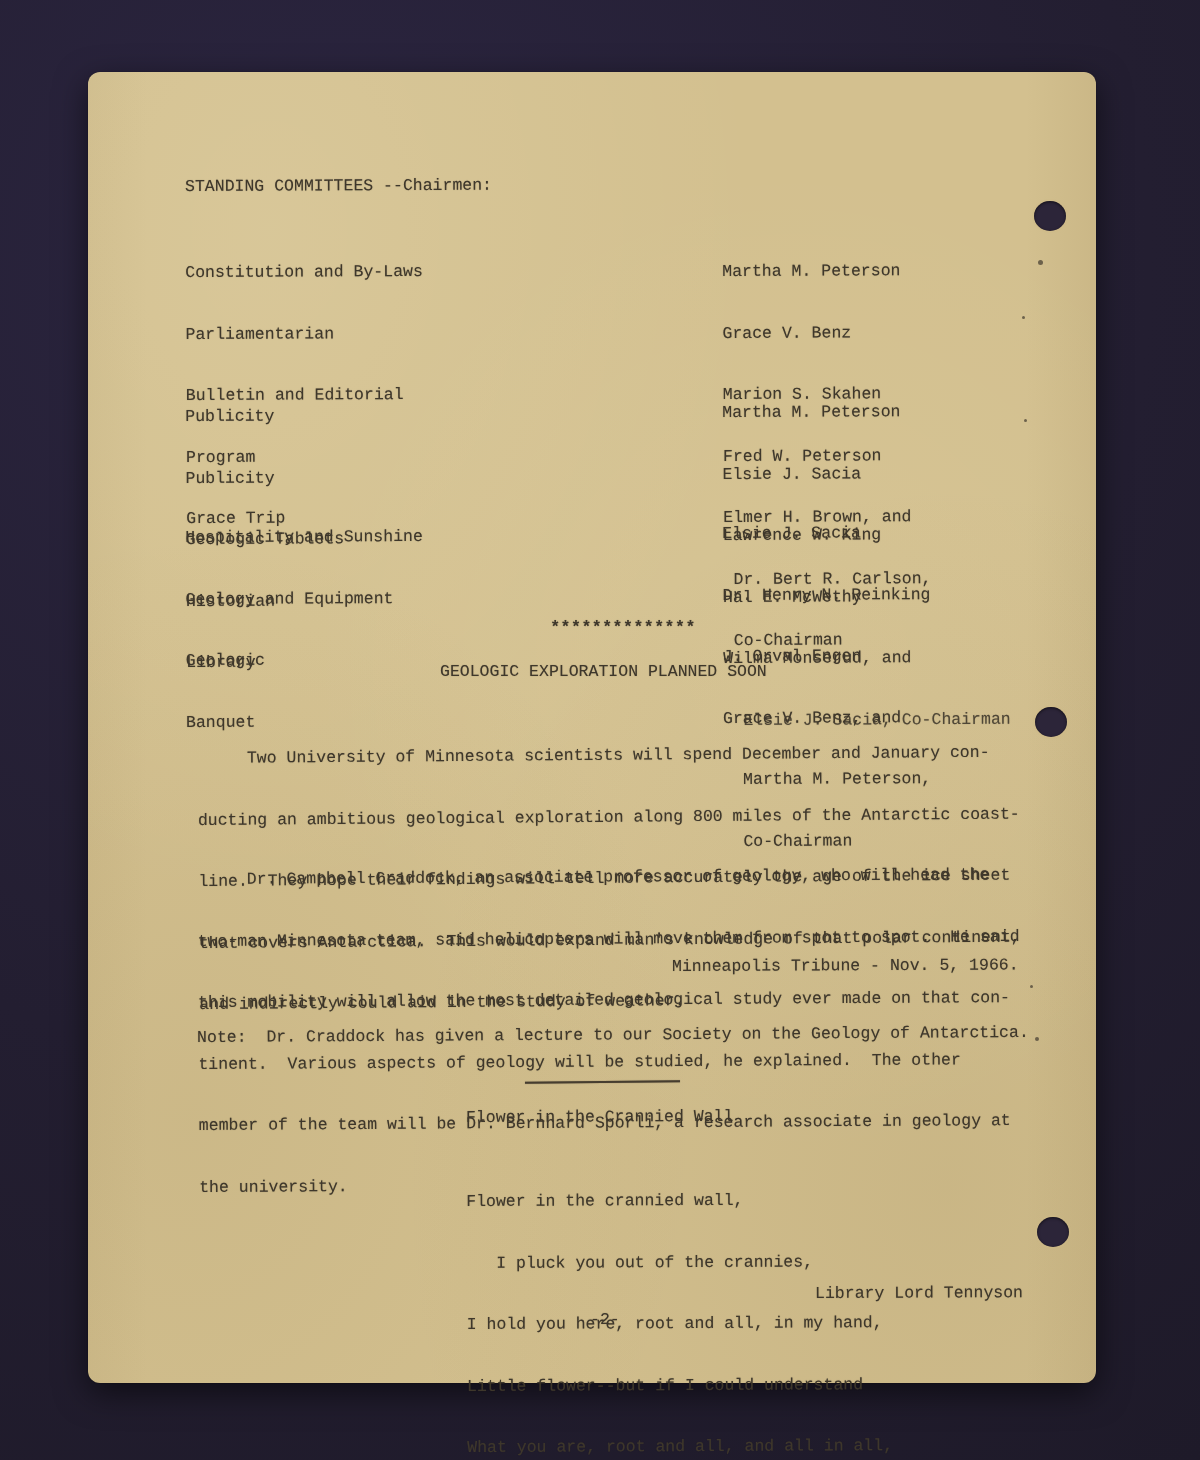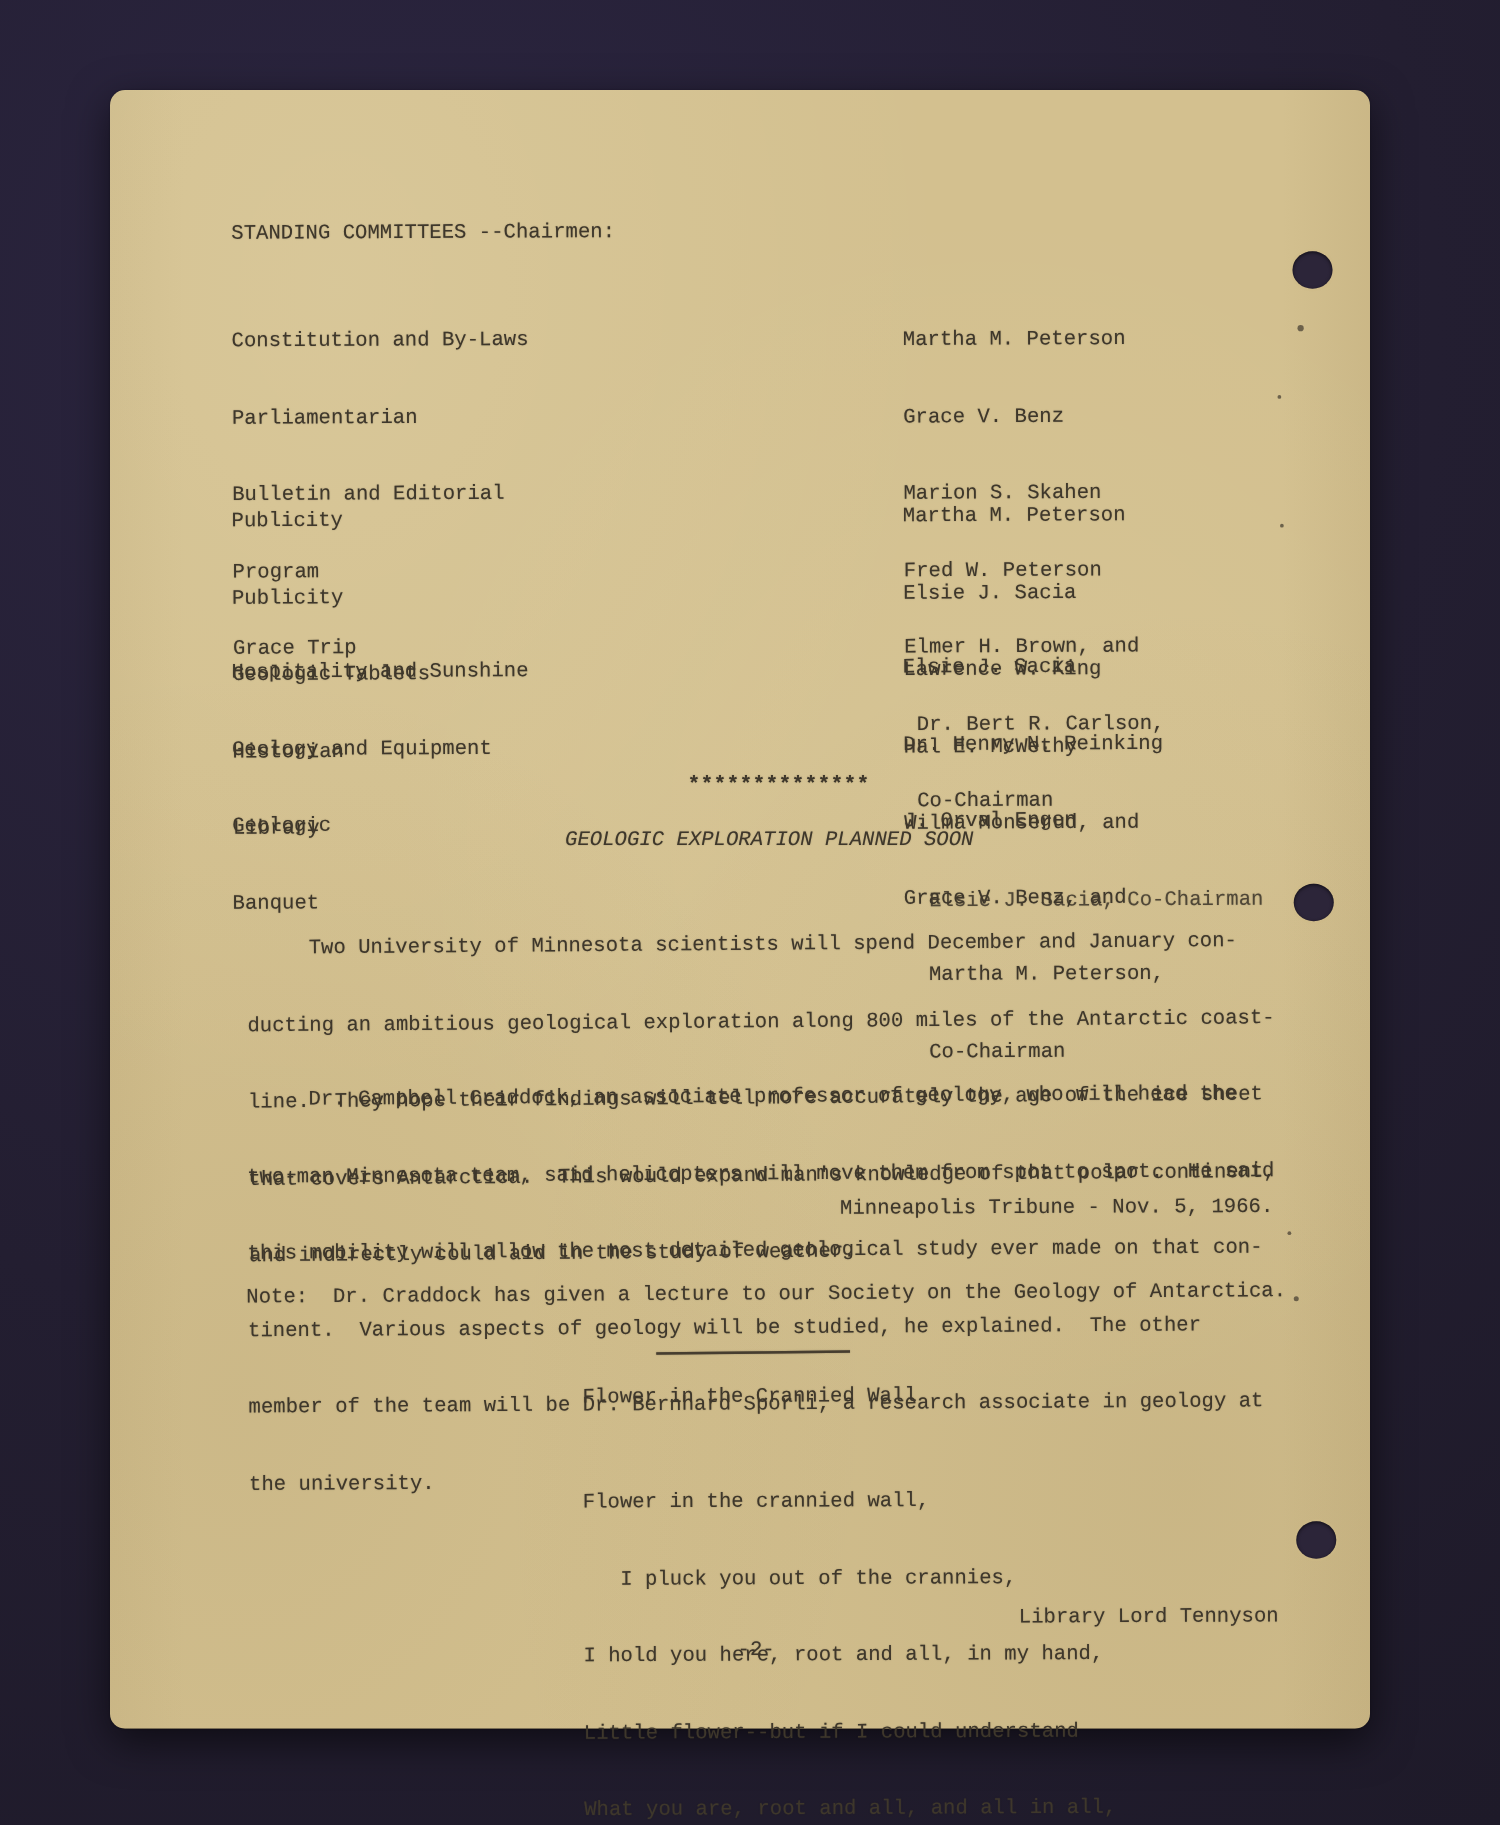--- a/index.html
+++ b/index.html
@@ -99,21 +99,21 @@
       <div>Elsie J. Sacia</div>
       <div>Dr. Henry N. Reinking</div>
       <div>J. Orval Engen</div>
       <div>Grace V. Benz, and</div>
       <div>  Martha M. Peterson,</div>
       <div>  Co-Chairman</div>
     </div>
 
     <div class="tw asterisks" style="left:455px; top:546px; width:160px; text-align:center;">**************</div>
 
-    <div class="tw" style="left:364px; top:590px;font-style:italic;">GEOLOGIC EXPLORATION PLANNED SOON</div>
+    <div class="tw" style="left:352px; top:590px;">GEOLOGIC EXPLORATION PLANNED SOON</div>
 
     <div class="tw tilt-a" style="left:109px; top:636px;">
       <div>     Two University of Minnesota scientists will spend December and January con-</div>
       <div>ducting an ambitious geological exploration along 800 miles of the Antarctic coast-</div>
       <div>line.  They hope their findings will tell more accurately the age of the ice sheet</div>
       <div>that covers Antarctica.  This would expand man's knowledge of that polar continent,</div>
       <div>and indirectly could aid in the study of weather.</div>
     </div>
 
     <div class="tw tilt-b" style="left:109px; top:757px;">

